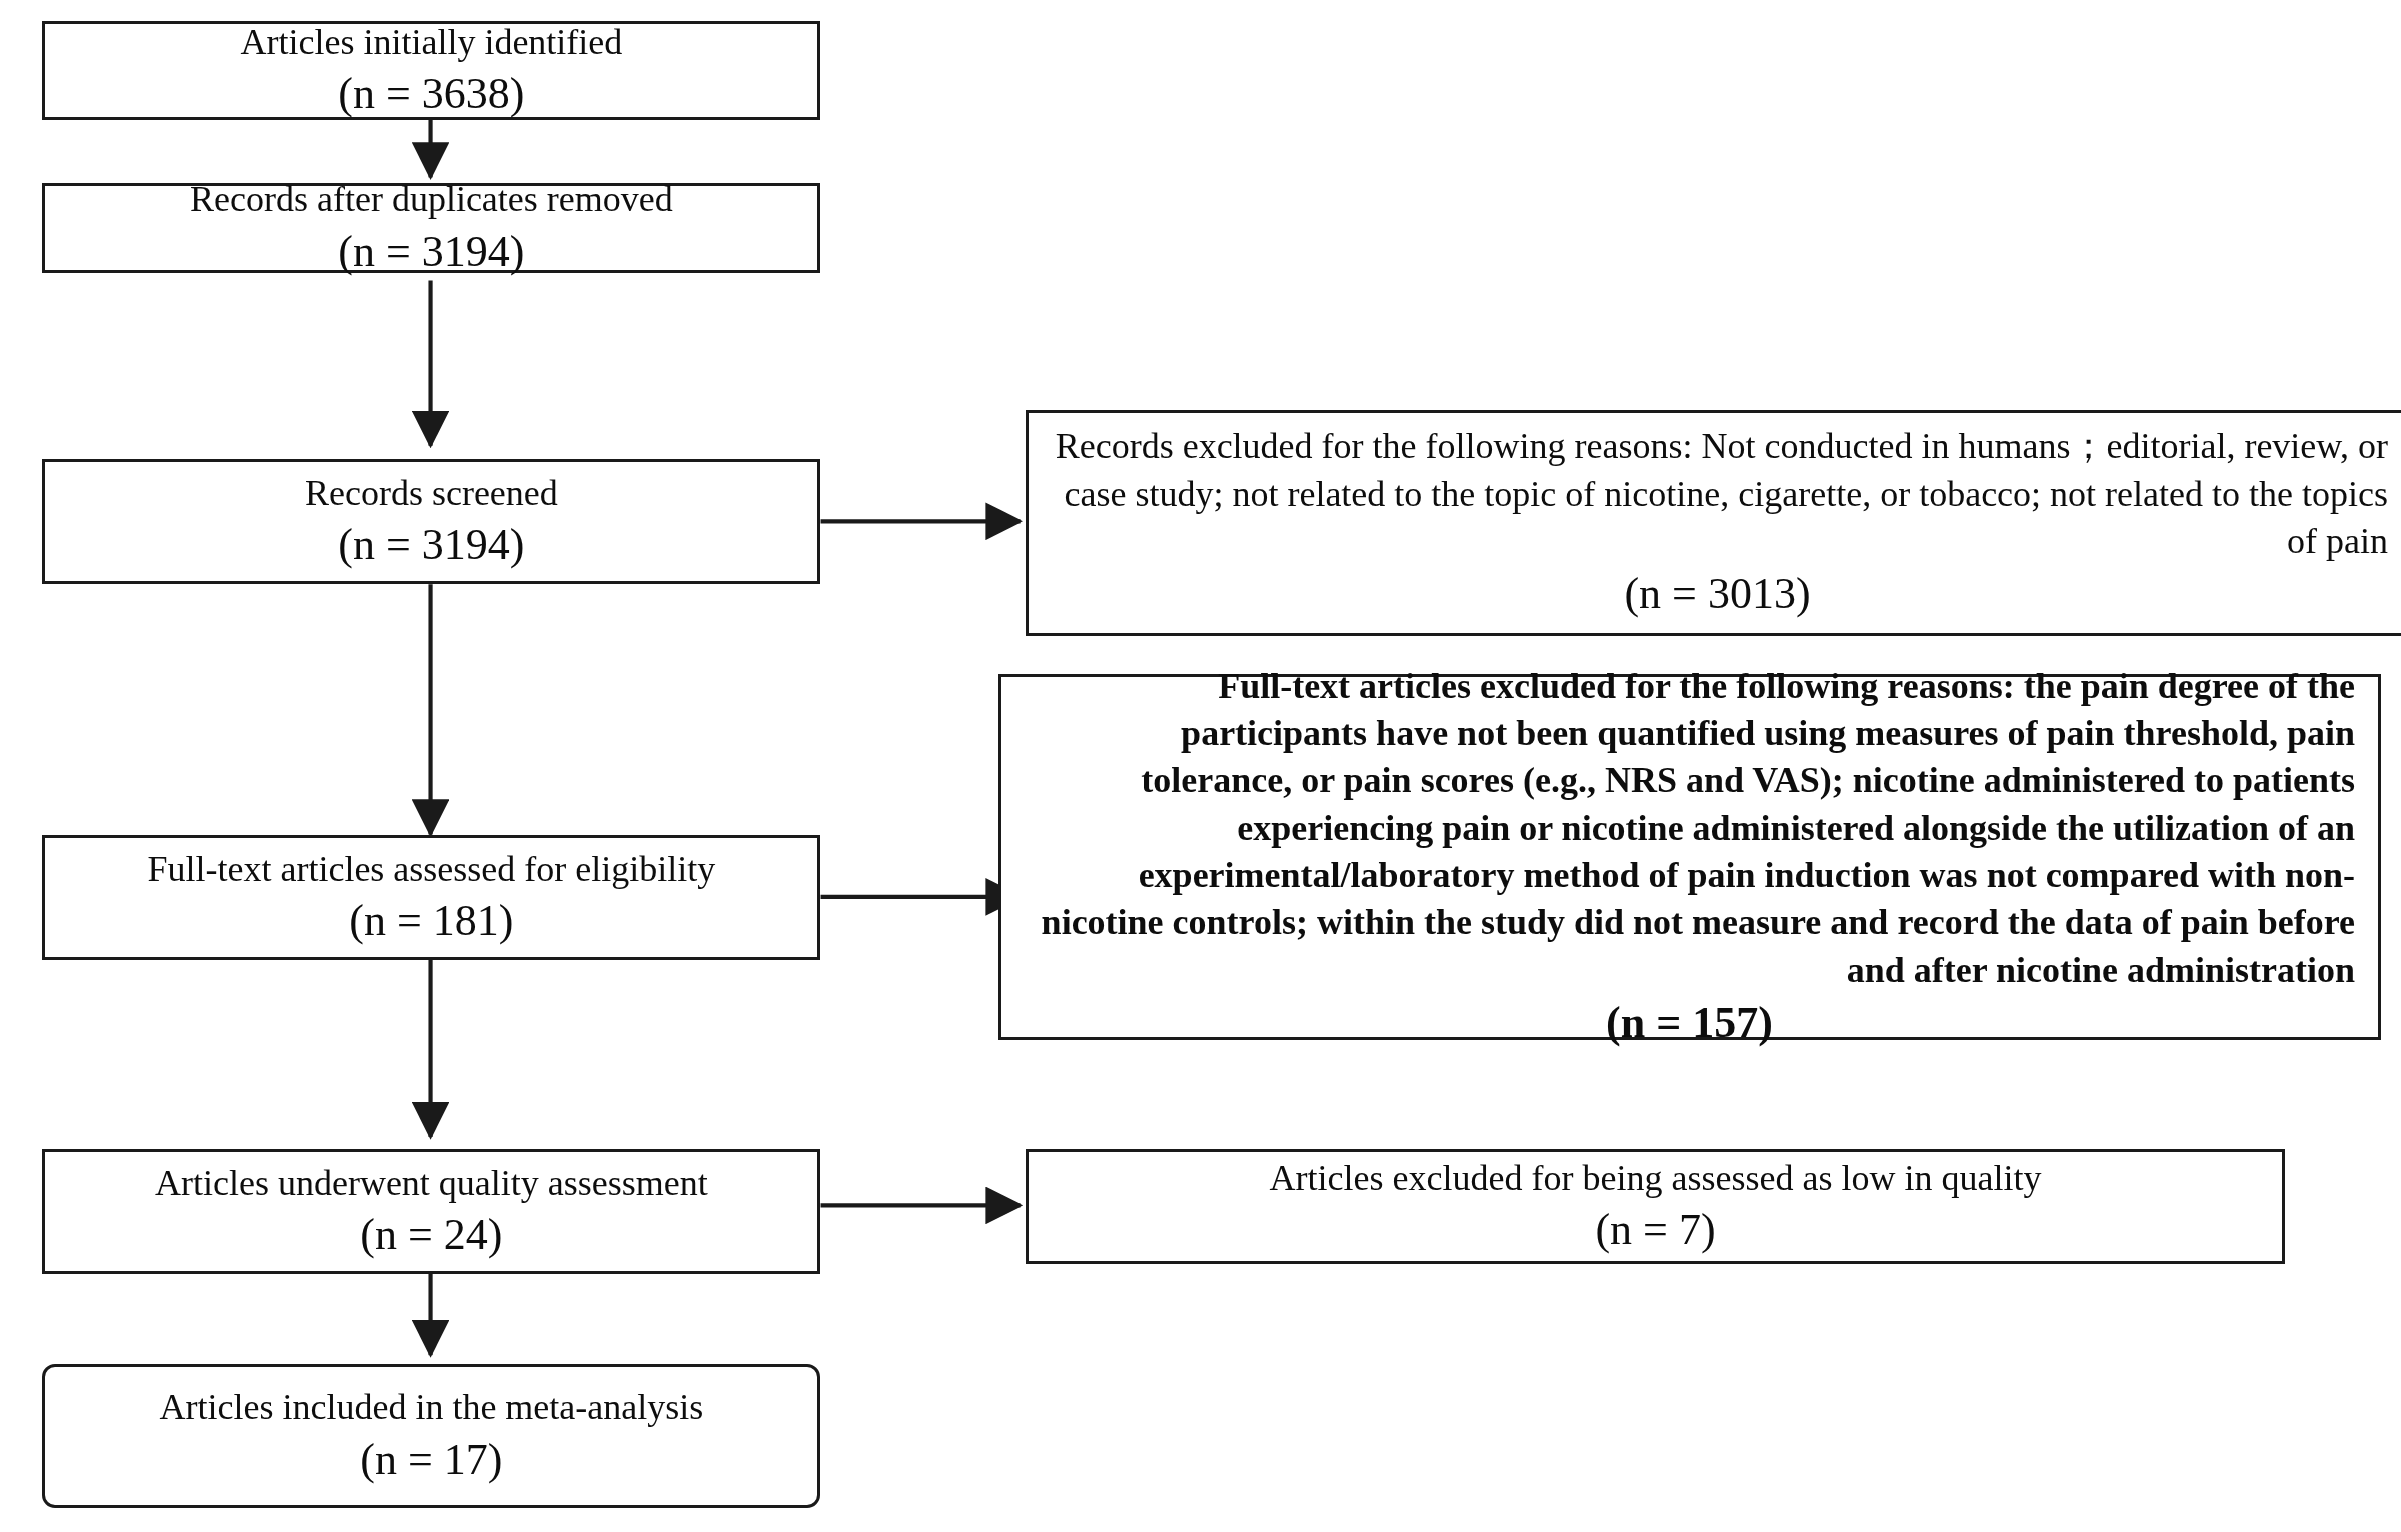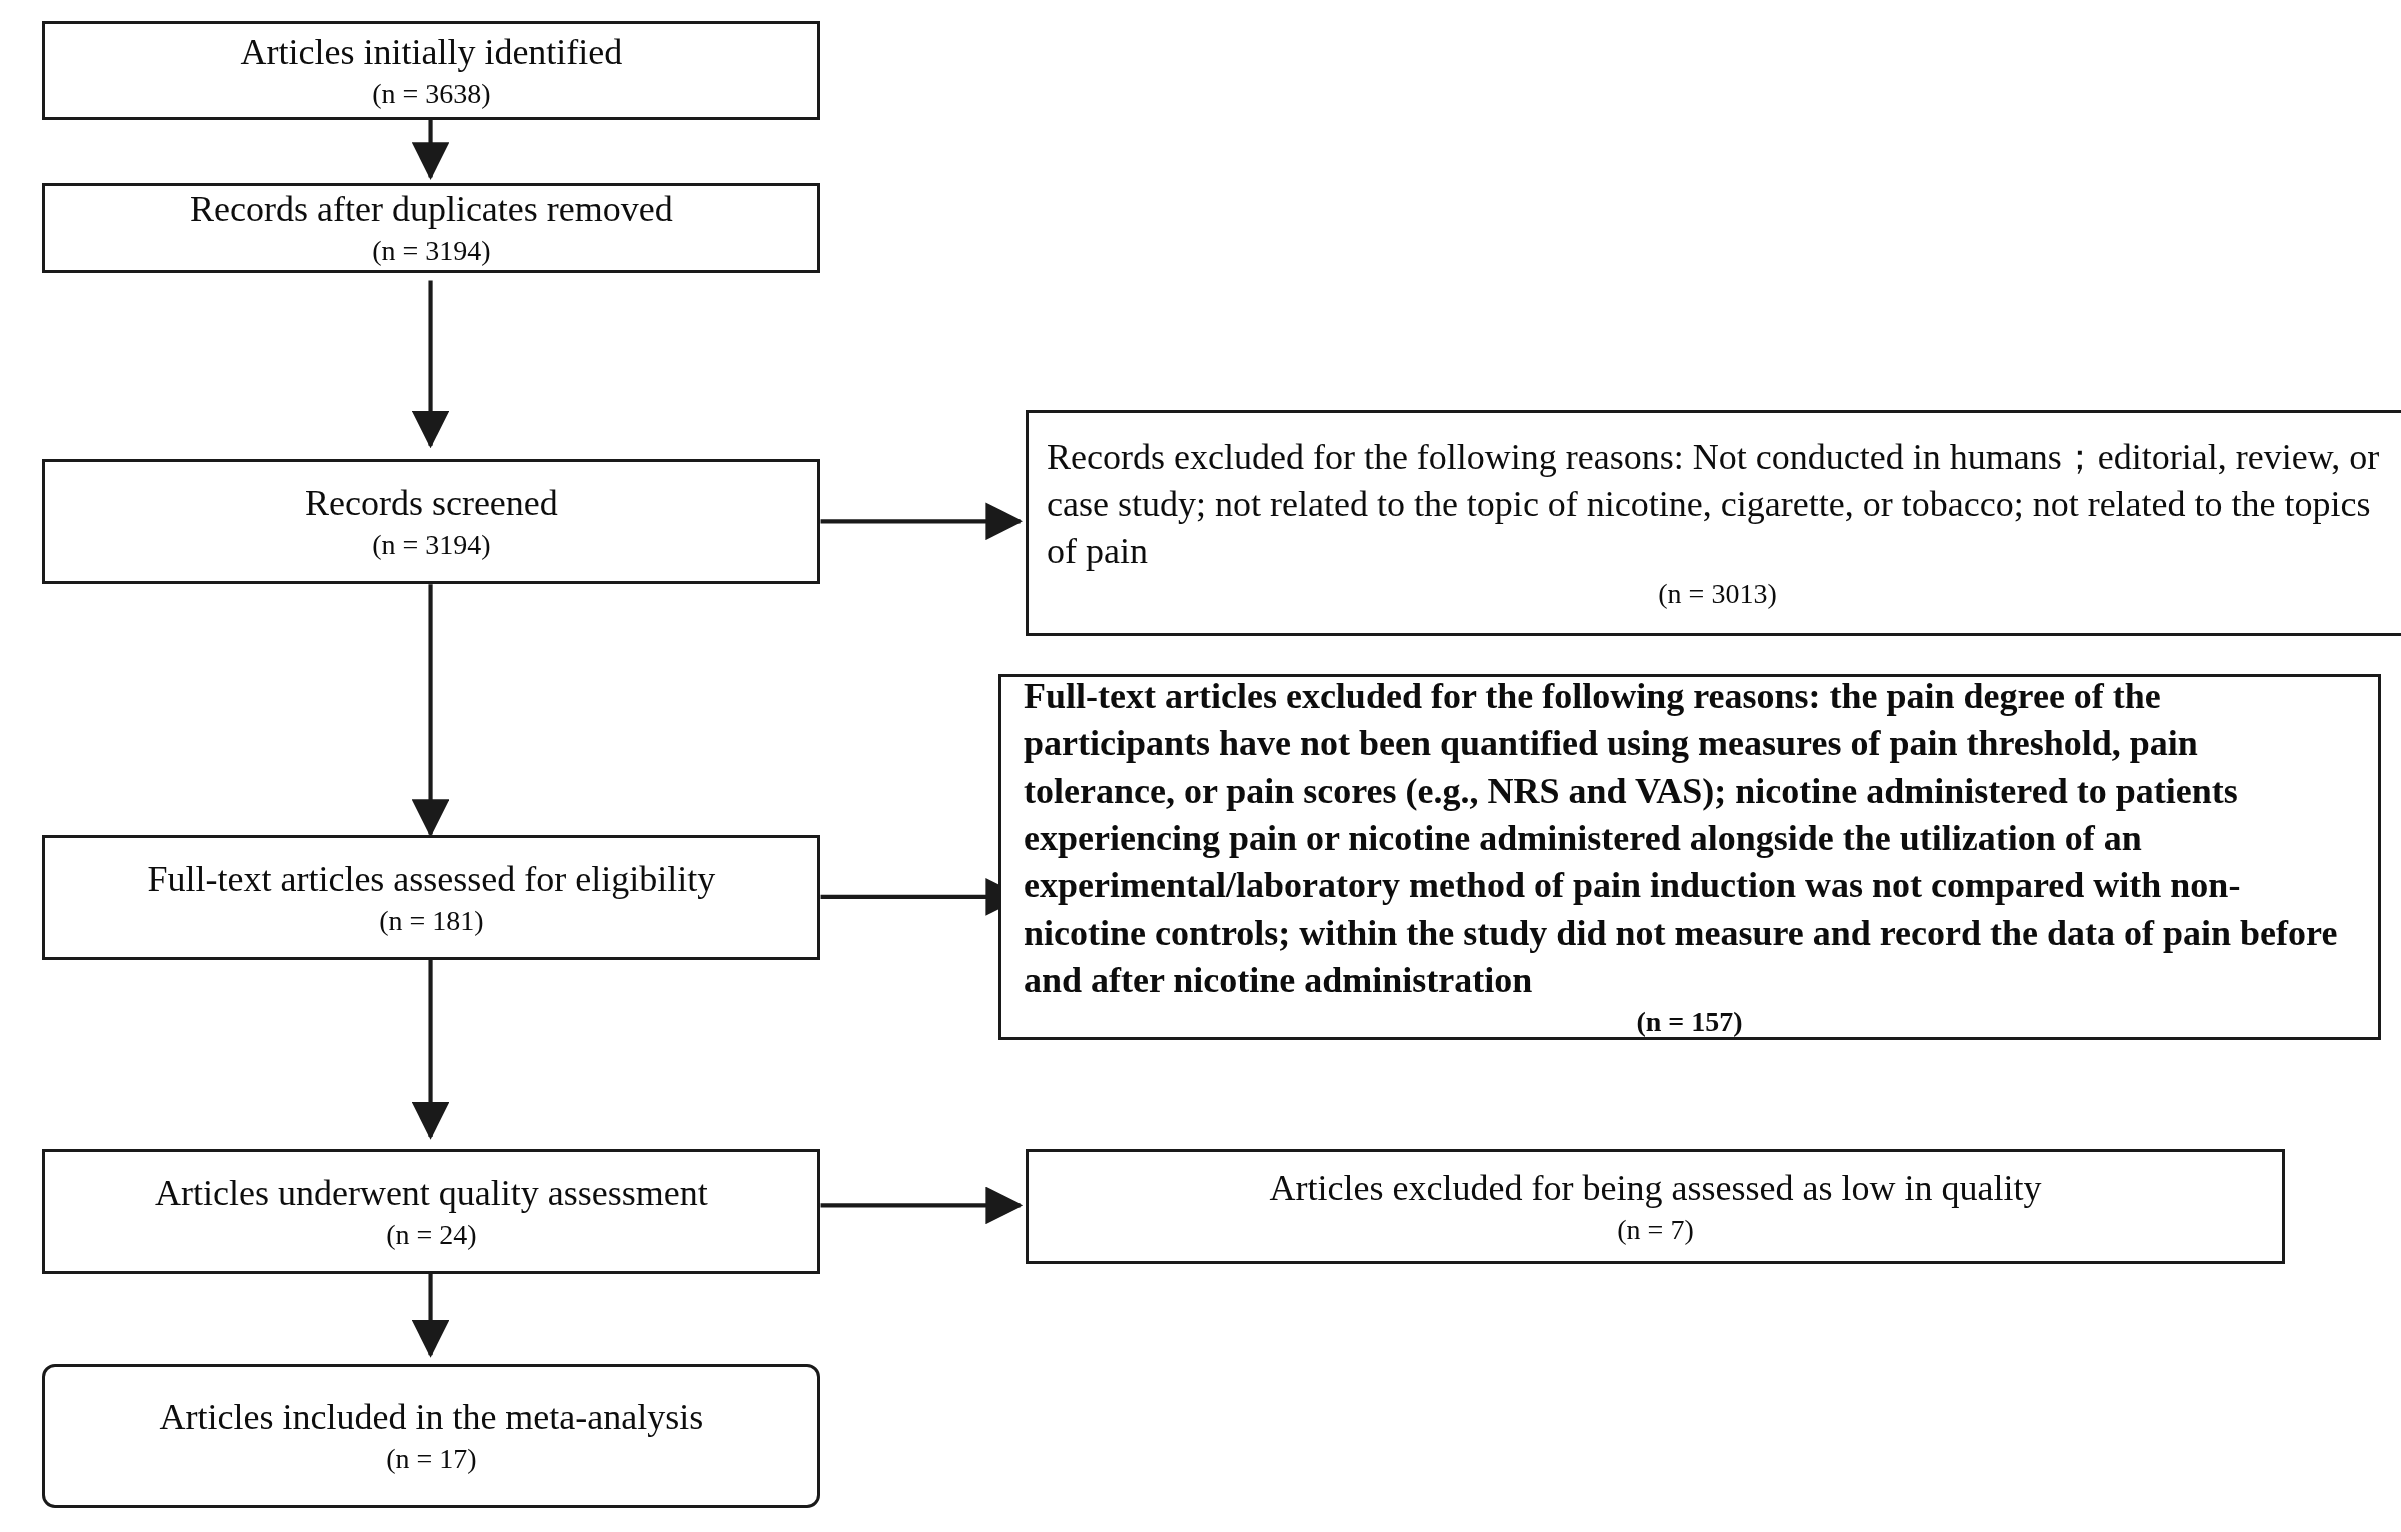--- a/index.html
+++ b/index.html
@@ -36,27 +36,27 @@
     color: #0d0d0d;
     padding: 4.8px 15.6px;
   }
   .node-line {
     display: block;
     white-space: nowrap;
     line-height: 1.30;
   }
   .node-paragraph {
     display: block;
-    text-align: left;
+    text-align: right;
     line-height: 1.315;
     white-space: normal;
   }
   .fs-left   { font-size: 36px; }
   .fs-right  { font-size: 36px; }
-  .count-line { font-size: 28px; }
+  .count-line { font-size: 44px; }
 </style>
 </head>
 <body>
 
 <div id="diagram-root">
 
   <svg class="flow-svg" viewBox="0 0 4008 2557">
     <defs>
       <marker id="arrowhead" markerWidth="9" markerHeight="9" refX="8.4" refY="4.5" orient="auto" markerUnits="strokeWidth">
         <path d="M0,0 L9,4.5 L0,9 Z" fill="#1a1a1a"></path>

